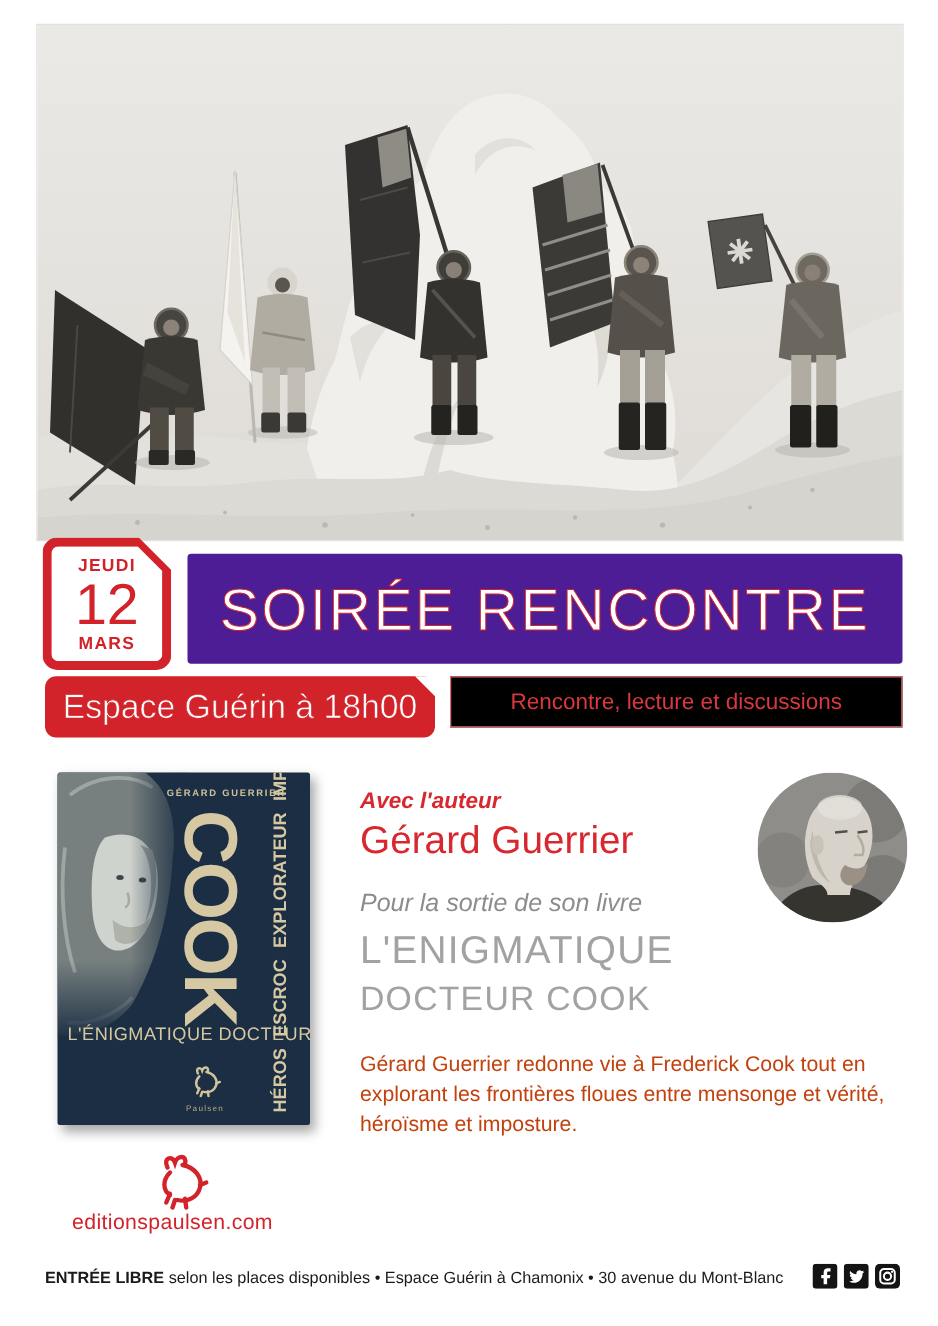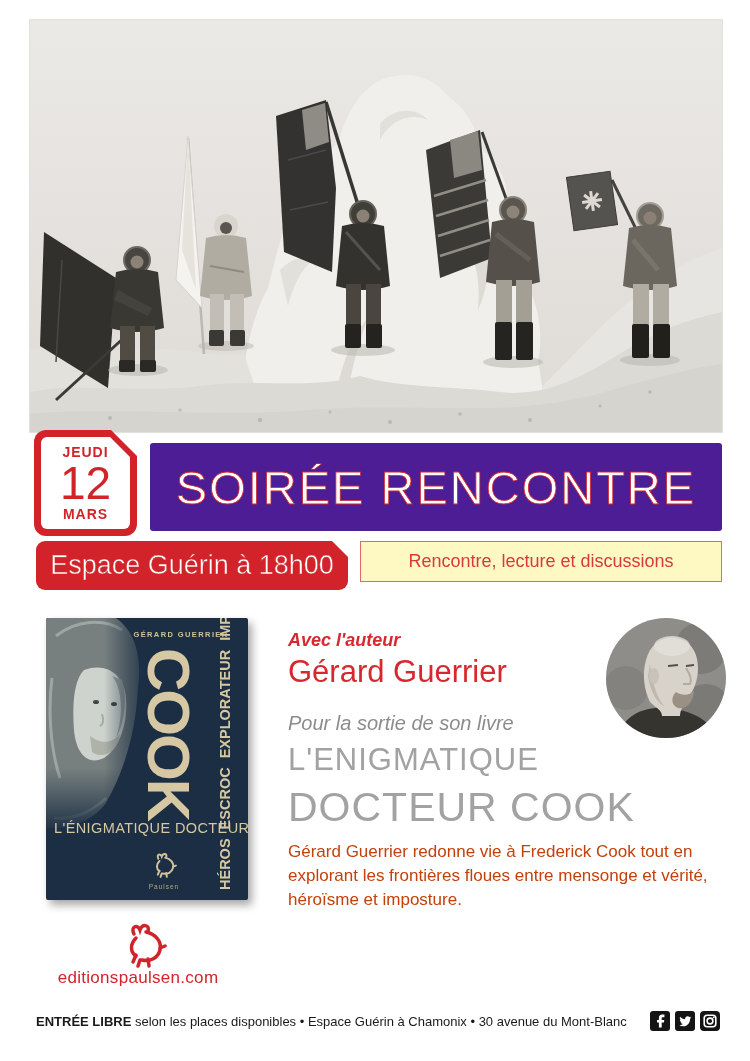--- a/index.html
+++ b/index.html
@@ -26,21 +26,21 @@
   .banner-title { color:#ffffff; font-size:47px; font-weight:200; letter-spacing:2px; white-space:nowrap;
     -webkit-text-stroke:0.8px #d2232a; }
 
   
   .venue-box { position:absolute; left:36px; top:541px; width:312px; height:49px;
     background:#d2232a; border-radius:9px; display:flex; align-items:center; justify-content:center; }
   .venue-box::after { content:""; position:absolute; top:0; right:0; width:0; height:0;
     border-top:16px solid #ffffff; border-left:16px solid transparent; }
   .venue-label { color:#fff; font-size:27px; font-weight:300; white-space:nowrap; -webkit-text-stroke:0.5px #d2232a; }
   .topics-box { position:absolute; left:360px; top:541px; width:362px; height:41px;
-    border:1px solid #dd6a6d; display:flex; align-items:center; justify-content:center; background:#fef9c3; }
+    border:1px solid #dd6a6d; display:flex; align-items:center; justify-content:center; background:#000000; }
   .topics-label { color:#d8383e; font-size:18px; white-space:nowrap; }
 
   
   .cover { position:absolute; left:46px; top:618px; width:202px; height:282px;
     background:#1c2e43; border-radius:2px; box-shadow:4px 5px 9px rgba(0,0,0,0.35); overflow:hidden; }
   .cover-portrait { position:absolute; left:0; top:0; }
   .cover-author { position:absolute; left:74px; right:6px; top:12px; text-align:center;
     color:#cfc29c; font-size:7.5px; font-weight:bold; letter-spacing:1.4px; white-space:nowrap; }
   .cover-cook { position:absolute; left:160px; top:30px; width:168px; height:78px;
     transform:rotate(90deg); transform-origin:0 0;
@@ -50,21 +50,21 @@
     color:#d5c8a2; font-size:14.5px; font-weight:bold; letter-spacing:0; word-spacing:5px; line-height:26px; text-align:center; white-space:nowrap; }
   .cover-title-bottom { position:absolute; left:8px; top:202px; color:#d5c8a2; font-size:14.5px; font-weight:normal; letter-spacing:0.4px; white-space:nowrap; }
   .cover-pub { position:absolute; left:86px; top:234px; width:64px; text-align:center; }
   .cover-pub .pubname { display:block; color:#b3a987; font-size:6.5px; letter-spacing:1px; margin-top:1px; }
 
   
   .with-author { position:absolute; left:288px; top:630px; color:#d8282f; font-size:18px; font-style:italic; font-weight:bold; }
   .author-name { position:absolute; left:288px; top:654px; color:#d8282f; font-size:31px; font-weight:400; }
   .occasion { position:absolute; left:288px; top:712px; color:#8c8c8c; font-size:20px; font-style:italic; }
   .book-title-1 { position:absolute; left:288px; top:742px; color:#a2a2a2; font-size:31px; font-weight:300; letter-spacing:1px; }
-  .book-title-2 { position:absolute; left:288px; top:784px; color:#a2a2a2; font-size:41px; font-weight:300; letter-spacing:1px; }
+  .book-title-2 { position:absolute; left:288px; top:784px; color:#a2a2a2; font-size:27px; font-weight:300; letter-spacing:1px; }
   .description { position:absolute; left:288px; top:840px; width:444px; color:#c2410c; font-size:17px; line-height:1.42; }
 
   
   .author-photo { position:absolute; left:606px; top:618px; width:120px; height:120px; border-radius:50%; overflow:hidden; }
 
   
   .pub-logo { position:absolute; left:116px; top:922px; }
   .site { position:absolute; left:36px; top:968px; width:204px; text-align:center; color:#d2232a; font-size:17px; letter-spacing:0.3px; }
 
   

